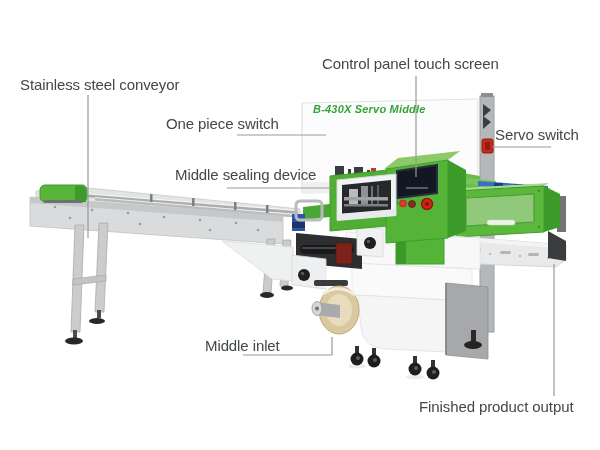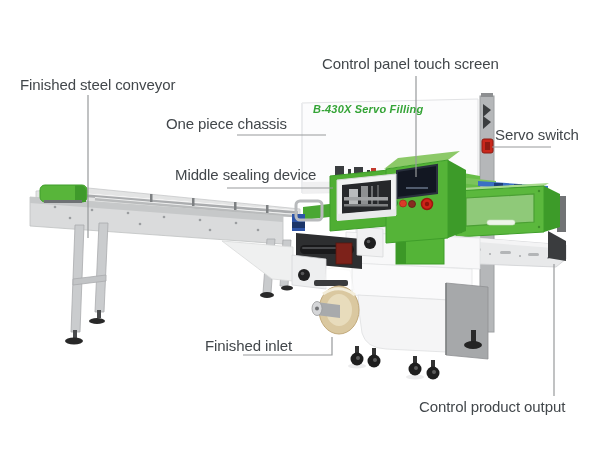--- a/index.html
+++ b/index.html
@@ -230,21 +230,21 @@
     <path d="M88,95 L88,238"></path>
     <path d="M237,135 L326,135"></path>
     <path d="M492,147 L551,147"></path>
     <path d="M227,188 L333,188"></path>
     <path d="M243,355 L332,355 L332,337"></path>
     <path d="M554,264 L554,396"></path>
   </g>
 </svg>
 
   <div class="callout" id="lbl-control">Control panel touch screen</div>
-  <div class="callout" id="lbl-stainless">Finished steel conveyor</div>
-  <div class="callout" id="lbl-chassis">One piece chassis</div>
+  <div class="callout" id="lbl-stainless">Stainless steel conveyor</div>
+  <div class="callout" id="lbl-chassis">One piece switch</div>
   <div class="callout" id="lbl-power">Servo switch</div>
   <div class="callout" id="lbl-sealing">Middle sealing device</div>
-  <div class="callout" id="lbl-filling">Finished inlet</div>
-  <div class="callout" id="lbl-finished">Control product output</div>
-  <div class="model-label" id="lbl-model">B-430X Servo Filling</div>
+  <div class="callout" id="lbl-filling">Middle inlet</div>
+  <div class="callout" id="lbl-finished">Finished product output</div>
+  <div class="model-label" id="lbl-model">B-430X Servo Middle</div>
 
 </div>
 
 </body></html>

